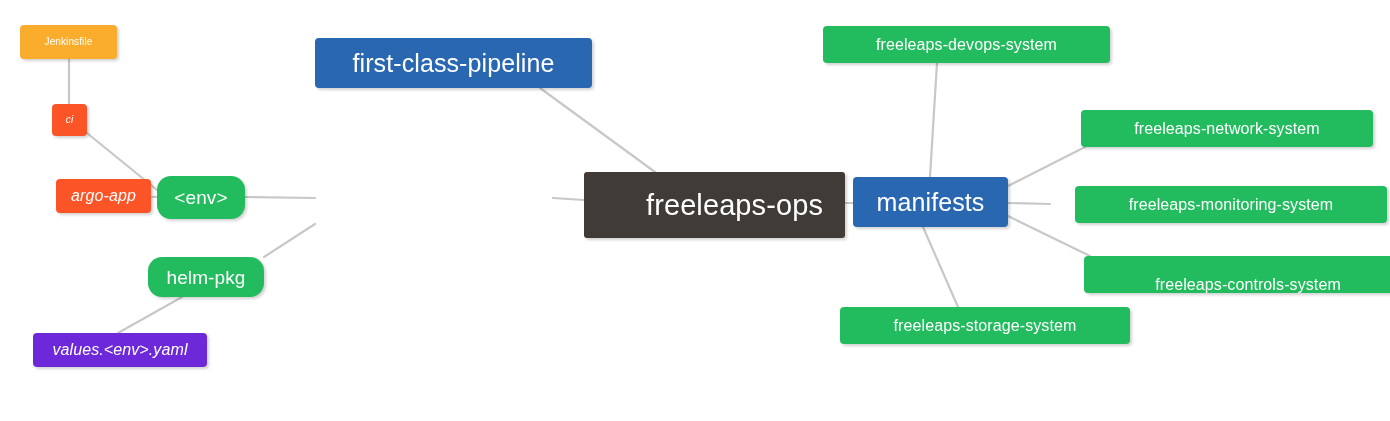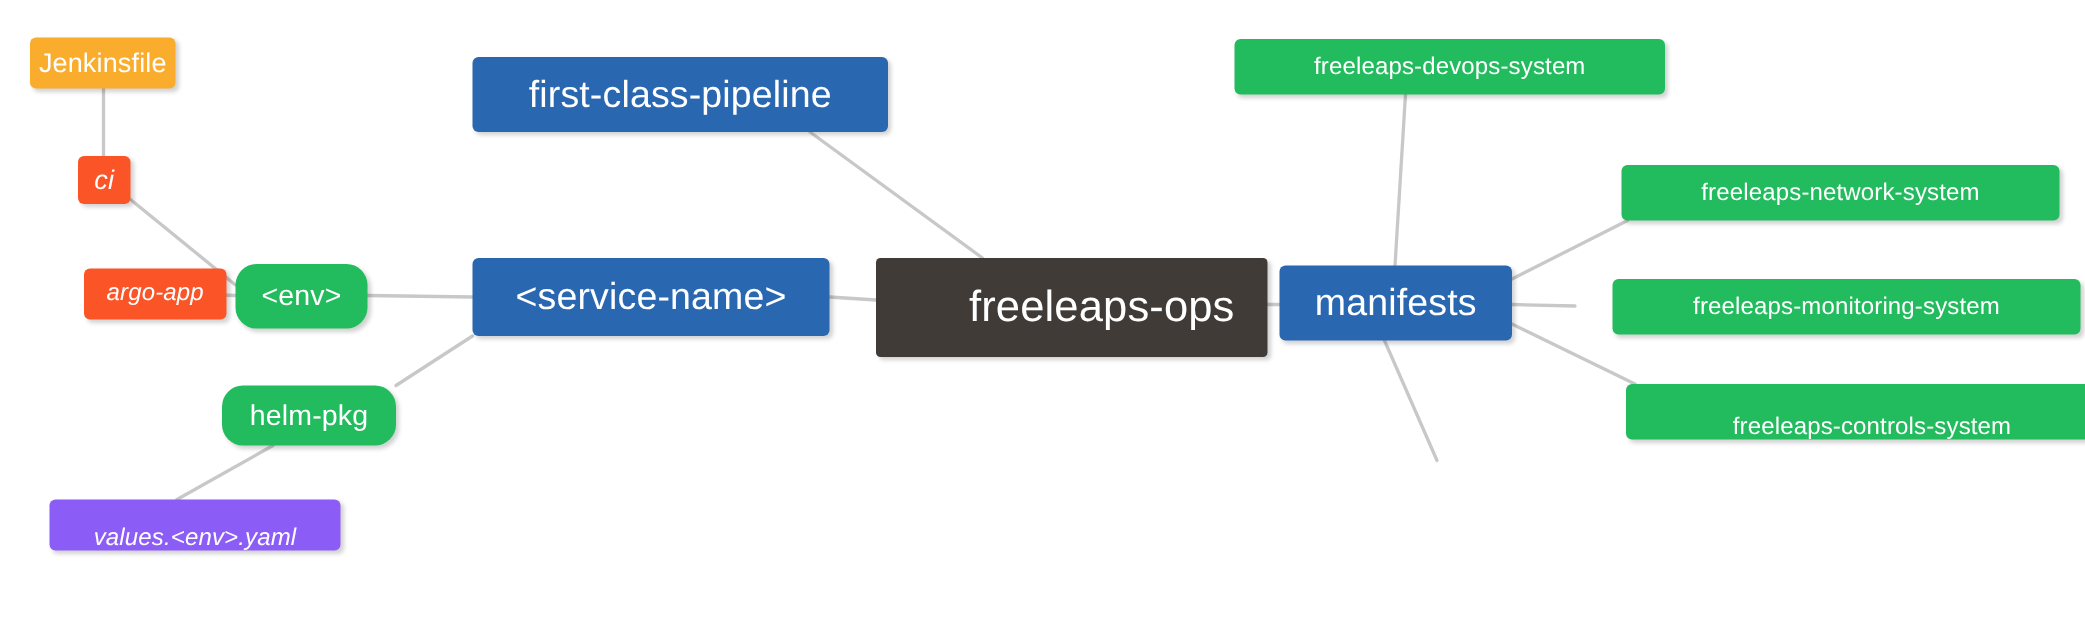--- a/index.html
+++ b/index.html
@@ -64,21 +64,21 @@
   }
   .node.lvl2 {
     font-size: 19px;
     border-radius: 14px;
   }
   .node.lvl3 {
     font-size: 16px;
     margin-left: 25px;
   }
   .node.tiny {
-    font-size: 18px;
+    font-size: 10px;
   }
 </style>
 </head>
 <body>
 
 <div id="canvas">
 
   <svg id="edges" viewBox="0 0 1390 421" width="1390" height="421" xmlns="http://www.w3.org/2000/svg">
     <g id="edge-group" stroke="#c8c8c8" stroke-width="2.2" fill="none" stroke-linecap="round">
         <line x1="69" y1="59" x2="69" y2="104"></line>
@@ -111,31 +111,28 @@
     </div>
 
   <div class="node green lvl2" style="left: 157px; top: 176px; width: 88px; height: 43px; background: rgb(34, 188, 94);">
       <span>&lt;env&gt;</span>
     </div>
 
   <div class="node green lvl2" style="left: 148px; top: 257px; width: 116px; height: 40px; background: rgb(34, 188, 94);">
       <span>helm-pkg</span>
     </div>
 
-  <div class="node red lvl3" style="left: 8px; top: 333px; width: 194px; height: 34px; background: #8b5cf6; align-items: flex-end;">
+  <div class="node red lvl3" style="left: 8px; top: 333px; width: 174px; height: 34px; background: #6d28d9;">
       <span>values.&lt;env&gt;.yaml</span>
     </div>
 
   <div class="node blue lvl1" style="left: 315px; top: 38px; width: 277px; height: 50px; background: rgb(42, 103, 177);">
       <span>first-class-pipeline</span>
     </div>
 
-  <div class="node blue lvl1" style="left: 315px; top: 172px; width: 238px; height: 52px; background: rgb(42, 103, 177);">
-      <span>&lt;service-name&gt;</span>
-    </div>
 
   <div class="node root" style="left: 584px; top: 172px; width: 261px; height: 66px; background: rgb(64, 59, 55);">
       <span>freeleaps-ops</span>
     </div>
 
   <div class="node blue lvl1" style="left: 853px; top: 177px; width: 155px; height: 50px; background: rgb(42, 103, 177);">
       <span>manifests</span>
     </div>
 
   <div class="node green lvl3" style="left: 798px; top: 26px; width: 287px; height: 37px; background: rgb(34, 188, 94);">
@@ -147,14 +144,17 @@
     </div>
 
   <div class="node green lvl3" style="left: 1050px; top: 186px; width: 312px; height: 37px; background: rgb(34, 188, 94);">
       <span>freeleaps-monitoring-system</span>
     </div>
 
   <div class="node green lvl3" style="left: 1059px; top: 256px; width: 328px; height: 37px; background: rgb(34, 188, 94); align-items: flex-end;">
       <span>freeleaps-controls-system</span>
     </div>
 
+  <div class="node green lvl3" style="left: 815px; top: 307px; width: 290px; height: 37px; background: rgb(34, 188, 94);">
+      <span>freeleaps-storage-system</span>
+    </div>
 
 </div>
 
 </body></html>

